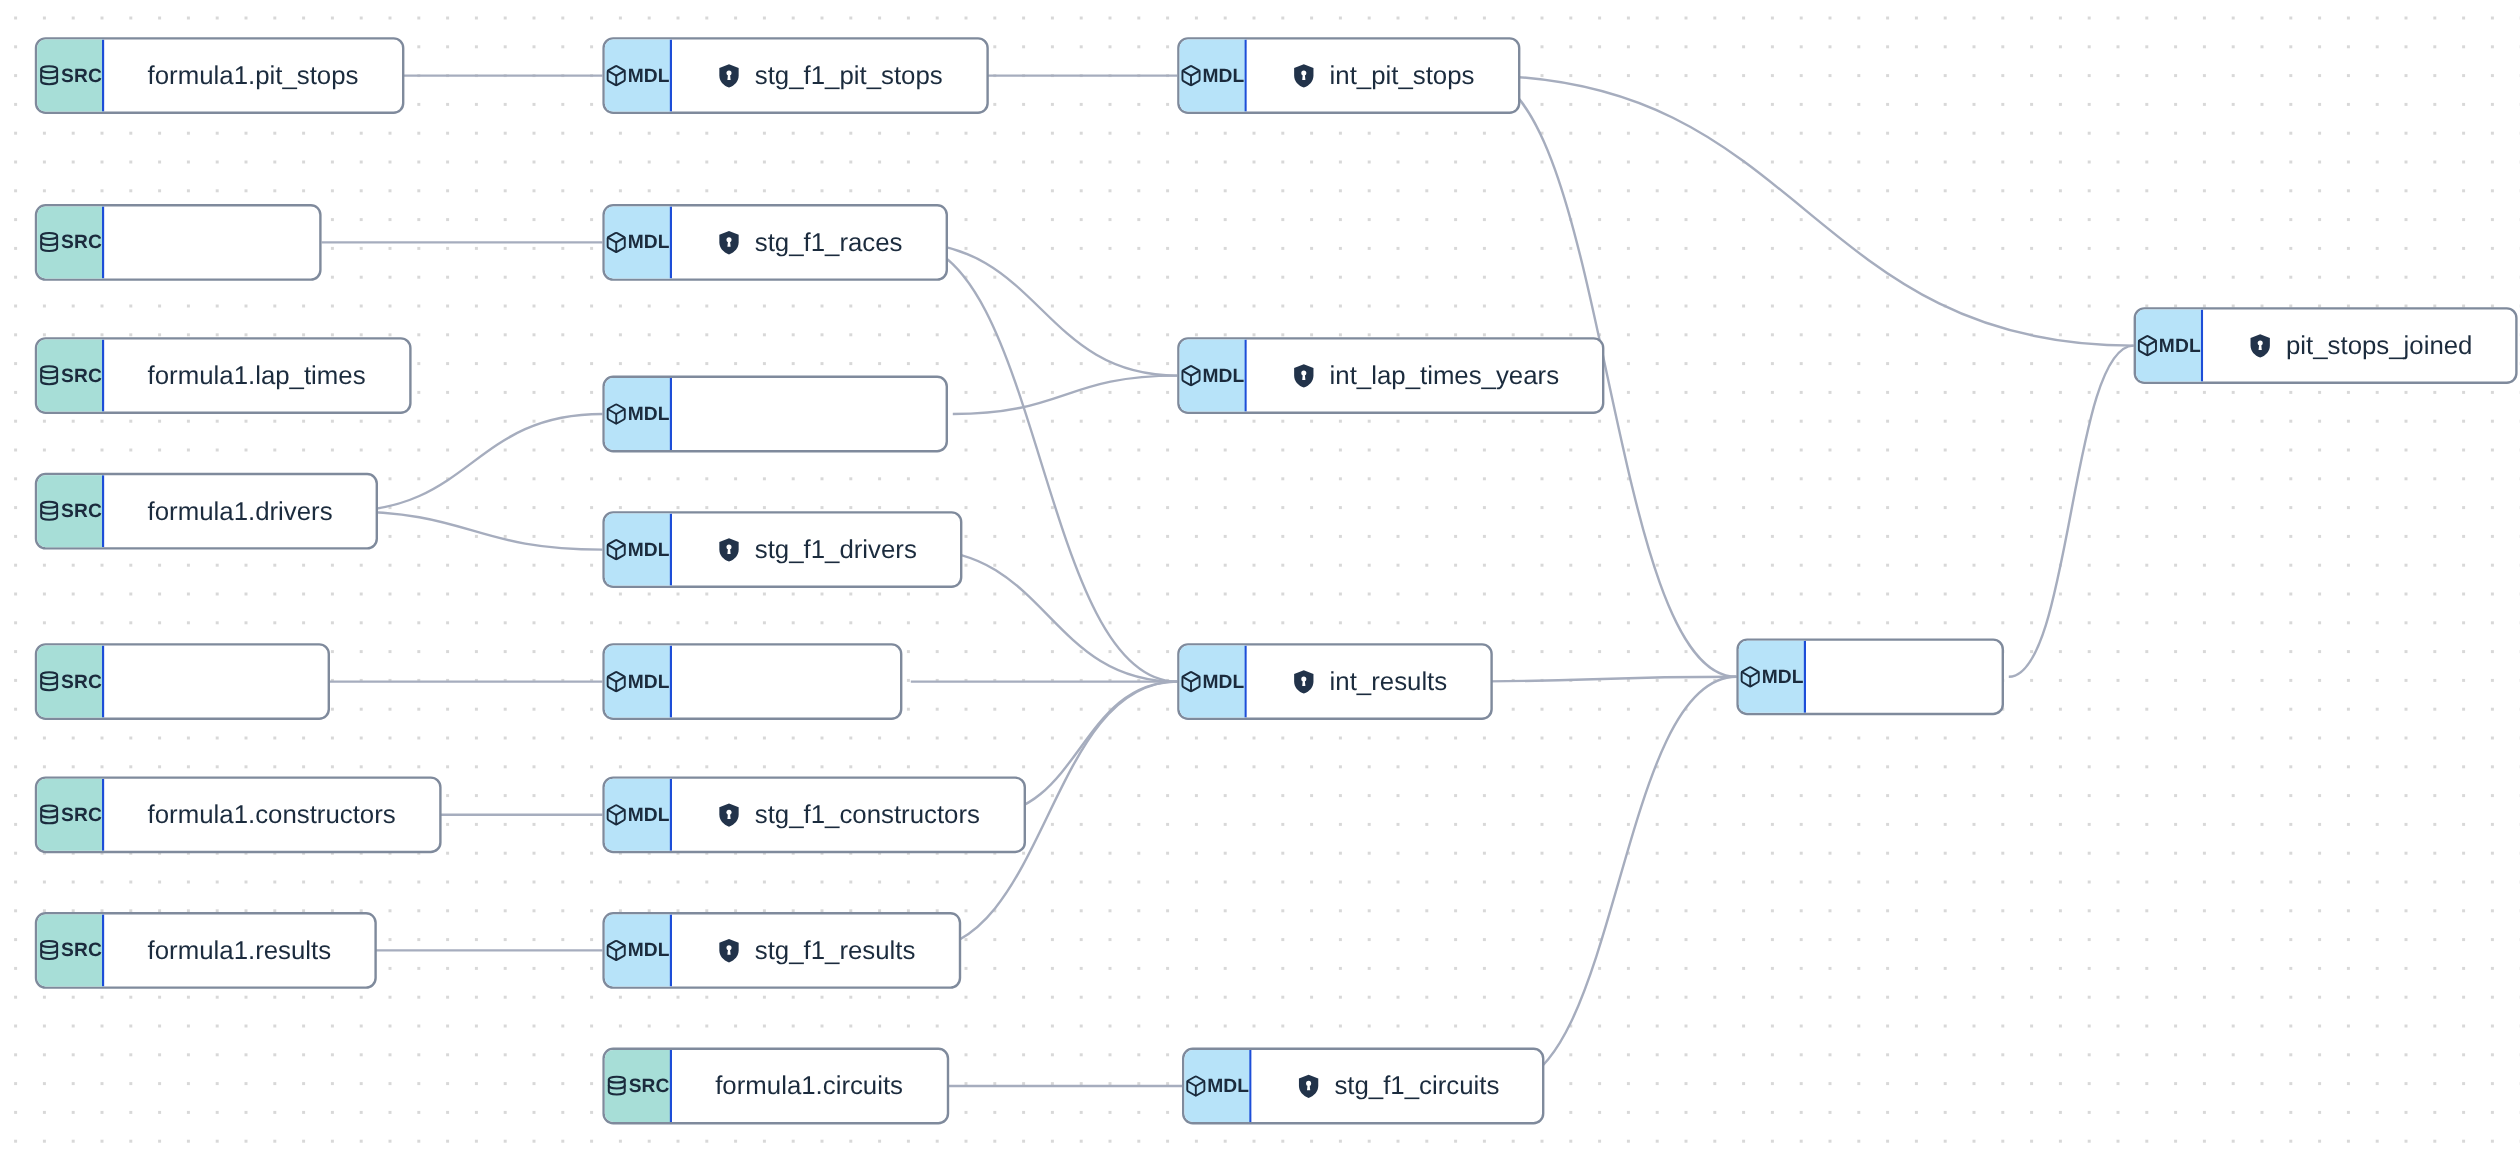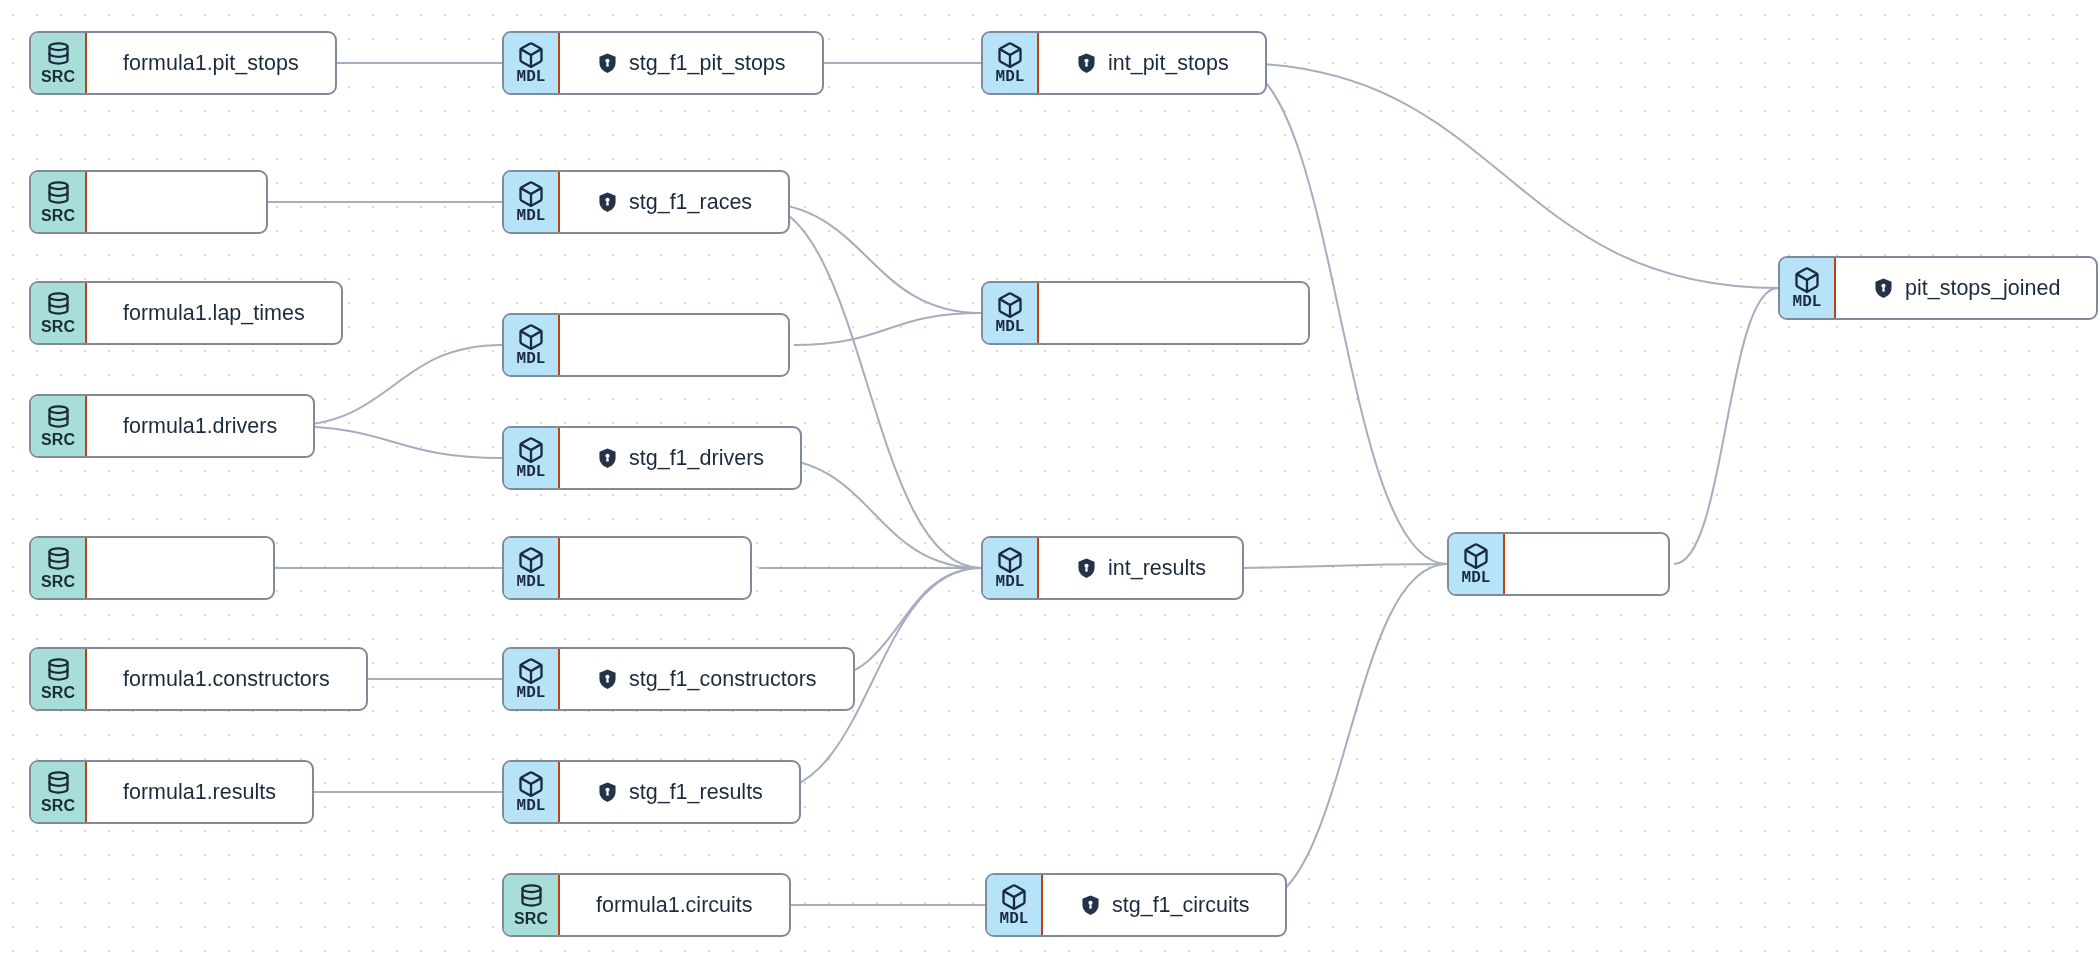--- a/index.html
+++ b/index.html
@@ -21,27 +21,27 @@
   .node{
     position:absolute;z-index:1;
     display:flex;align-items:stretch;
     height:64px;box-sizing:border-box;
     background:#ffffff;
     border:2px solid #7f8a9c;
     border-radius:9px;
   }
   .badge{
     flex:0 0 54px;width:54px;
-    display:flex;flex-direction:column;align-items:center;justify-content:center;
-    border-right:2px solid #c2410c;
+    display:flex;flex-direction:row;align-items:center;justify-content:center;
+    border-right:2px solid #1d4ed8;
     border-radius:7px 0 0 7px;
     gap:0px;
   }
   .node--source .badge{background:#a7ded7;}
-  .node--model  .badge{background:#b7e3f9;font-family:Liberation Mono, monospace;}
+  .node--model  .badge{background:#b7e3f9;}
   .badge svg{display:block;}
   .badge-caption{
     font-size:16px;font-weight:700;color:#1b2b3d;line-height:17px;letter-spacing:.1px;
   }
   .node-body{
     flex:1;display:flex;align-items:center;justify-content:center;
     gap:10px;padding:0 36px;white-space:nowrap;
   }
   .node-label{
     font-size:21.5px;color:#1b2b3d;font-weight:400;
@@ -321,20 +321,28 @@
     </div>
     <div class="node node--model" style="left: 981px; top: 281px; min-width: 329px;">
       <div class="badge">
         <svg width="28" height="28" viewBox="0 0 24 24" fill="none" stroke="#1b2b3d" stroke-width="2" stroke-linecap="round" stroke-linejoin="round">
           <path d="M21 16V8a2 2 0 0 0-1-1.73l-7-4a2 2 0 0 0-2 0l-7 4A2 2 0 0 0 3 8v8a2 2 0 0 0 1 1.73l7 4a2 2 0 0 0 2 0l7-4A2 2 0 0 0 21 16z"></path>
           <polyline points="3.27 6.96 12 12.01 20.73 6.96"></polyline>
           <line x1="12" y1="22.08" x2="12" y2="12"></line>
         </svg>
         <span class="badge-caption">MDL</span>
       </div>
+      <div class="node-body">
+        <svg class="shield" width="23" height="23" viewBox="0 0 24 24">
+          <path d="M12 1.6 L20.4 4.9 V11.3 C20.4 16.4 17 19.9 12 21.9 C7 19.9 3.6 16.4 3.6 11.3 V4.9 Z" fill="#22334a"></path>
+          <circle cx="12" cy="9.2" r="2.2" fill="#ffffff"></circle>
+          <path d="M11.1 10.6 h1.8 l0.5 4.6 h-2.8 Z" fill="#ffffff"></path>
+        </svg>
+        <span class="node-label">int_lap_times_years</span>
+      </div>
     </div>
     <div class="node node--model" style="left: 981px; top: 536px; min-width: 224px;">
       <div class="badge">
         <svg width="28" height="28" viewBox="0 0 24 24" fill="none" stroke="#1b2b3d" stroke-width="2" stroke-linecap="round" stroke-linejoin="round">
           <path d="M21 16V8a2 2 0 0 0-1-1.73l-7-4a2 2 0 0 0-2 0l-7 4A2 2 0 0 0 3 8v8a2 2 0 0 0 1 1.73l7 4a2 2 0 0 0 2 0l7-4A2 2 0 0 0 21 16z"></path>
           <polyline points="3.27 6.96 12 12.01 20.73 6.96"></polyline>
           <line x1="12" y1="22.08" x2="12" y2="12"></line>
         </svg>
         <span class="badge-caption">MDL</span>
       </div>

